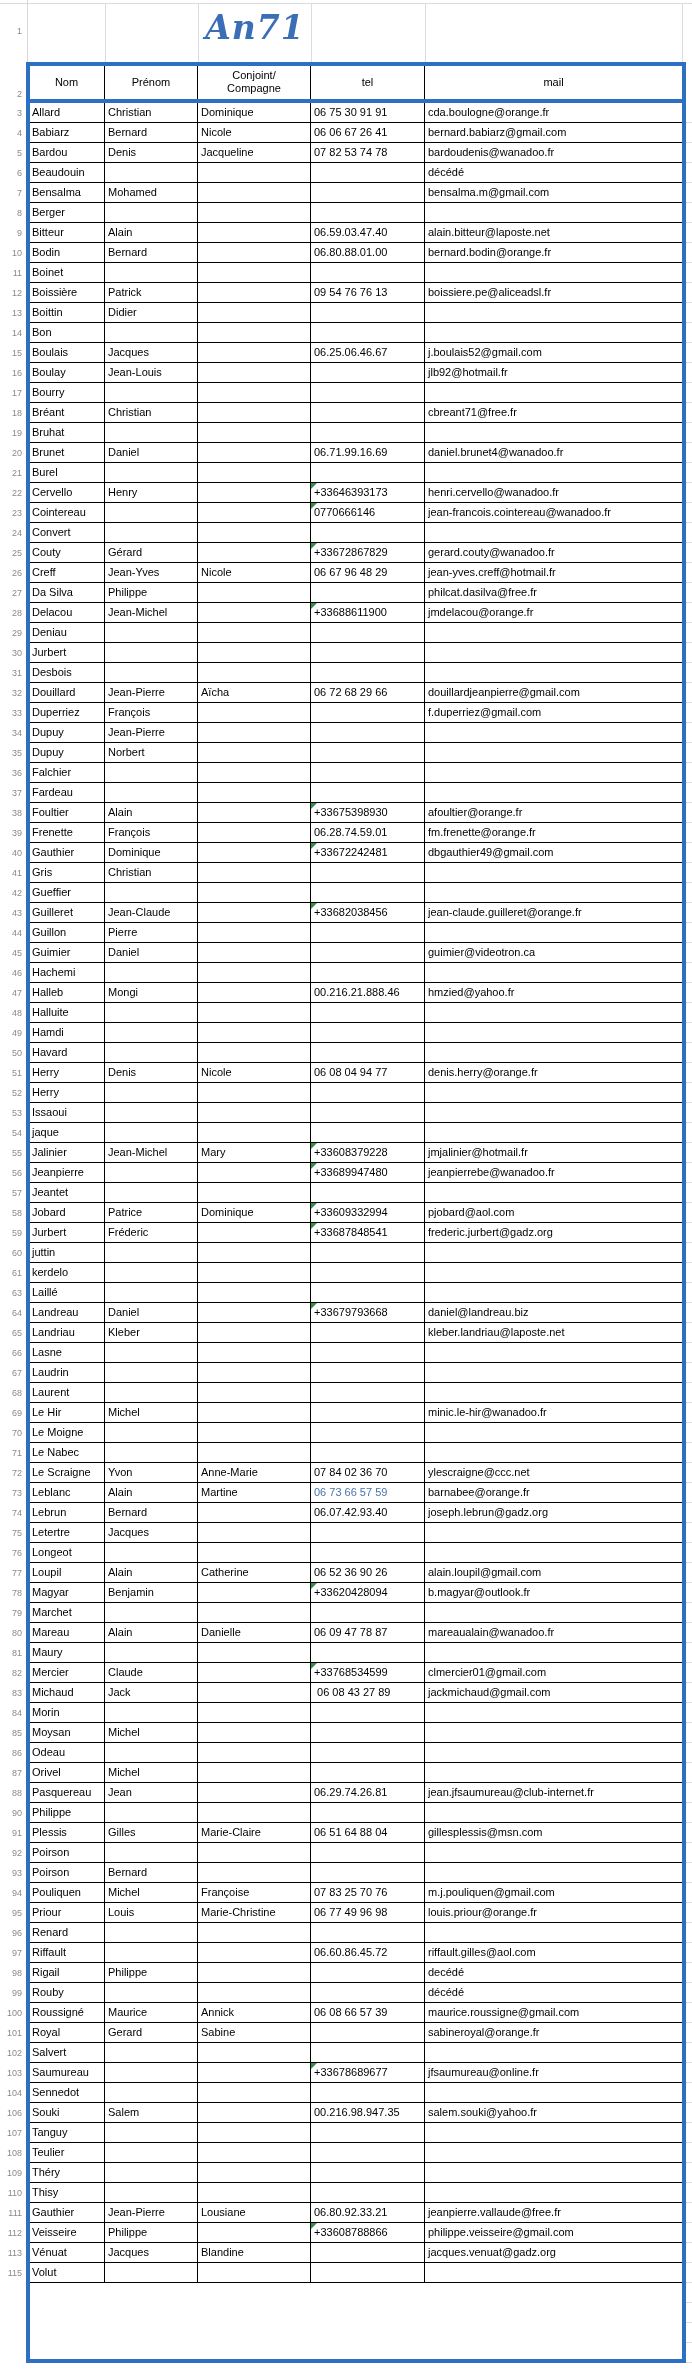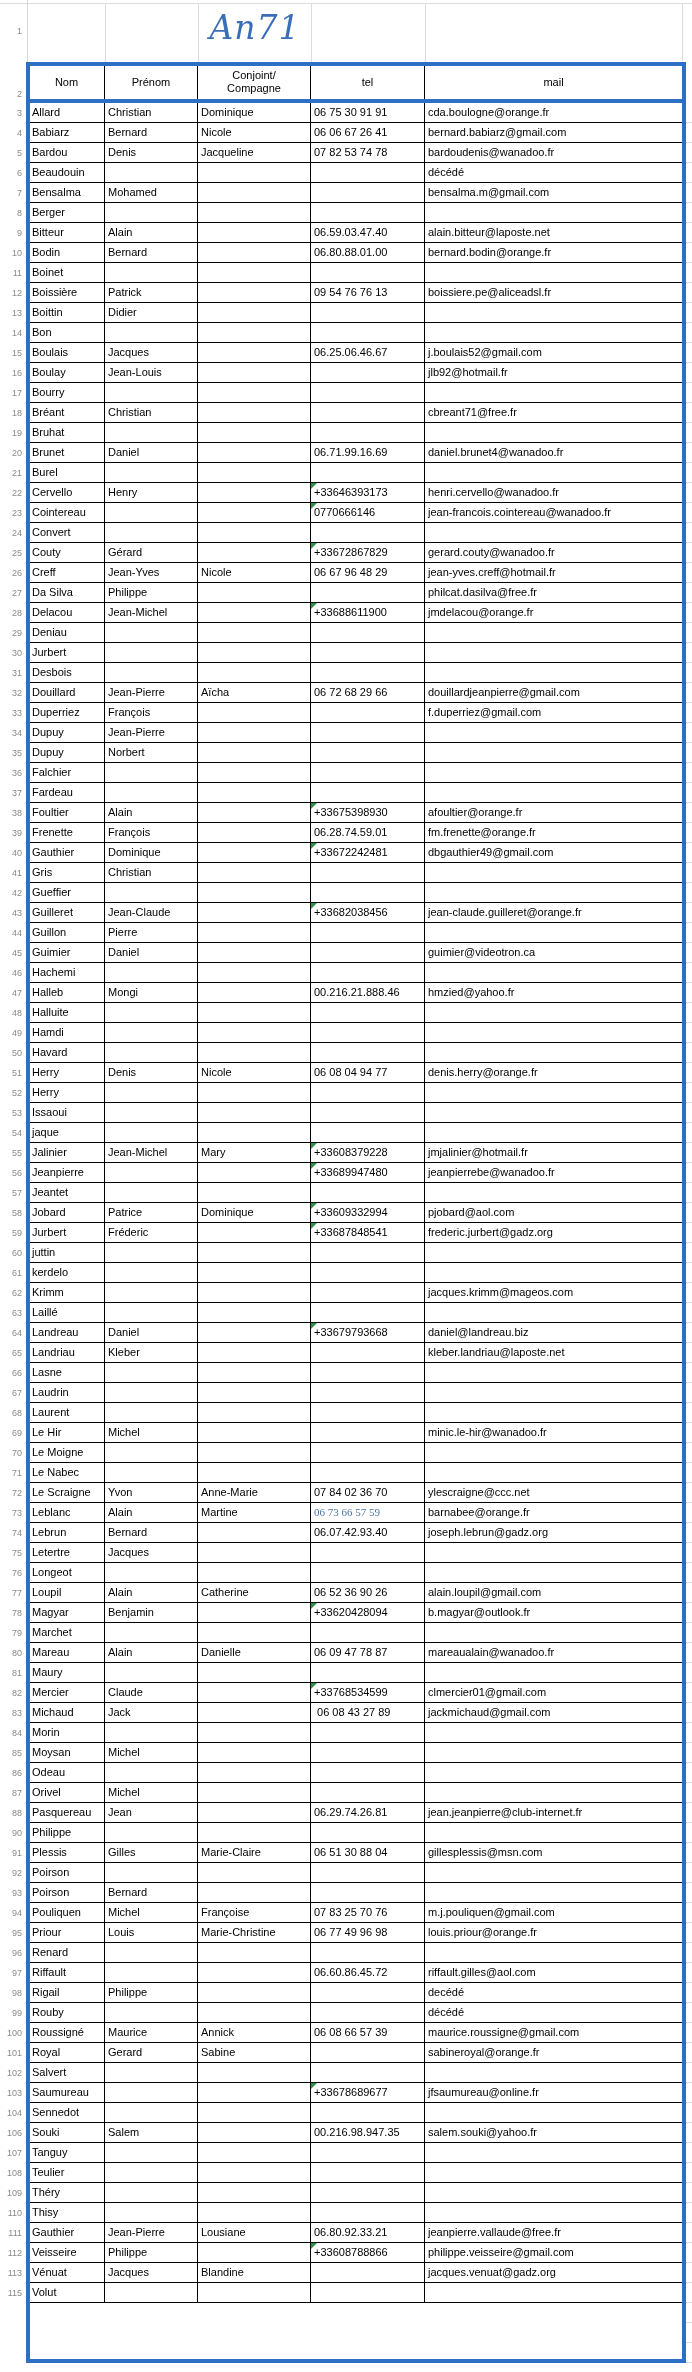--- a/index.html
+++ b/index.html
@@ -18,27 +18,27 @@
   
   .cell{flex:none;box-sizing:border-box;border-right:1px solid #000;border-bottom:1px solid #000;
         font-size:11px;line-height:19px;padding-left:3px;white-space:pre;color:#000;}
   .w1{width:77px;border-left:1px solid #000;}
   .w2{width:93px;}
   .w3{width:113px;}
   .w4{width:114px;position:relative;}
   .w5{width:257px;border-right:none;}
   .hc{display:flex;align-items:center;justify-content:center;text-align:center;
       padding:0;line-height:13px;white-space:pre-line;font-size:11px;}
-  .tel-blue{color:#4a74a8;font-family:Liberation Serif, serif;}
+  .tel-blue{color:#4a74a8;}
   
   .fg{position:absolute;top:0;left:0;width:0;height:0;
       border-top:6px solid #2f8f46;border-right:6px solid transparent;}
   
   .title{position:absolute;left:190px;top:8px;width:130px;text-align:center;
-         font-family:"DejaVu Serif",serif;font-style:italic;font-weight:normal;
+         font-family:"DejaVu Serif",serif;font-style:italic;font-weight:bold;
          font-size:33px;color:#3a6fb8;letter-spacing:1px;}
   
   .bl{position:absolute;background:#2d6fc4;}
   .bl-top{left:26px;top:62px;width:660px;height:4px;}
   .bl-mid{left:26px;top:99px;width:660px;height:4px;}
   .bl-left{left:26px;top:62px;width:4px;height:2301px;}
   .bl-right{left:682px;top:62px;width:4px;height:2301px;}
   .bl-bottom{left:26px;top:2359px;width:660px;height:4px;}
   
   .gl-h{position:absolute;left:0;top:3px;width:692px;height:1px;background:#dcdcdc;}
@@ -541,28 +541,20 @@
       </div>
       <div class="drow">
         <div class="g dg">61</div>
         <div class="cell w1">kerdelo</div>
         <div class="cell w2"></div>
         <div class="cell w3"></div>
         <div class="cell w4"></div>
         <div class="cell w5"></div>
       </div>
       <div class="drow">
-        <div class="g dg">62</div>
-        <div class="cell w1">Krimm</div>
-        <div class="cell w2"></div>
-        <div class="cell w3"></div>
-        <div class="cell w4"></div>
-        <div class="cell w5">jacques.krimm@mageos.com</div>
-      </div>
-      <div class="drow">
         <div class="g dg">63</div>
         <div class="cell w1">Laillé</div>
         <div class="cell w2"></div>
         <div class="cell w3"></div>
         <div class="cell w4"></div>
         <div class="cell w5"></div>
       </div>
       <div class="drow">
         <div class="g dg">64</div>
         <div class="cell w1">Landreau</div>
@@ -754,36 +746,36 @@
         <div class="cell w3"></div>
         <div class="cell w4"></div>
         <div class="cell w5"></div>
       </div>
       <div class="drow">
         <div class="g dg">88</div>
         <div class="cell w1">Pasquereau</div>
         <div class="cell w2">Jean</div>
         <div class="cell w3"></div>
         <div class="cell w4">06.29.74.26.81</div>
-        <div class="cell w5">jean.jeanpierre@club-internet.fr</div>
+        <div class="cell w5">jean.jfsaumureau@club-internet.fr</div>
       </div>
       <div class="drow">
         <div class="g dg">90</div>
         <div class="cell w1">Philippe</div>
         <div class="cell w2"></div>
         <div class="cell w3"></div>
         <div class="cell w4"></div>
         <div class="cell w5"></div>
       </div>
       <div class="drow">
         <div class="g dg">91</div>
         <div class="cell w1">Plessis</div>
         <div class="cell w2">Gilles</div>
         <div class="cell w3">Marie-Claire</div>
-        <div class="cell w4">06 51 30 88 04</div>
+        <div class="cell w4">06 51 64 88 04</div>
         <div class="cell w5">gillesplessis@msn.com</div>
       </div>
       <div class="drow">
         <div class="g dg">92</div>
         <div class="cell w1">Poirson</div>
         <div class="cell w2"></div>
         <div class="cell w3"></div>
         <div class="cell w4"></div>
         <div class="cell w5"></div>
       </div>

